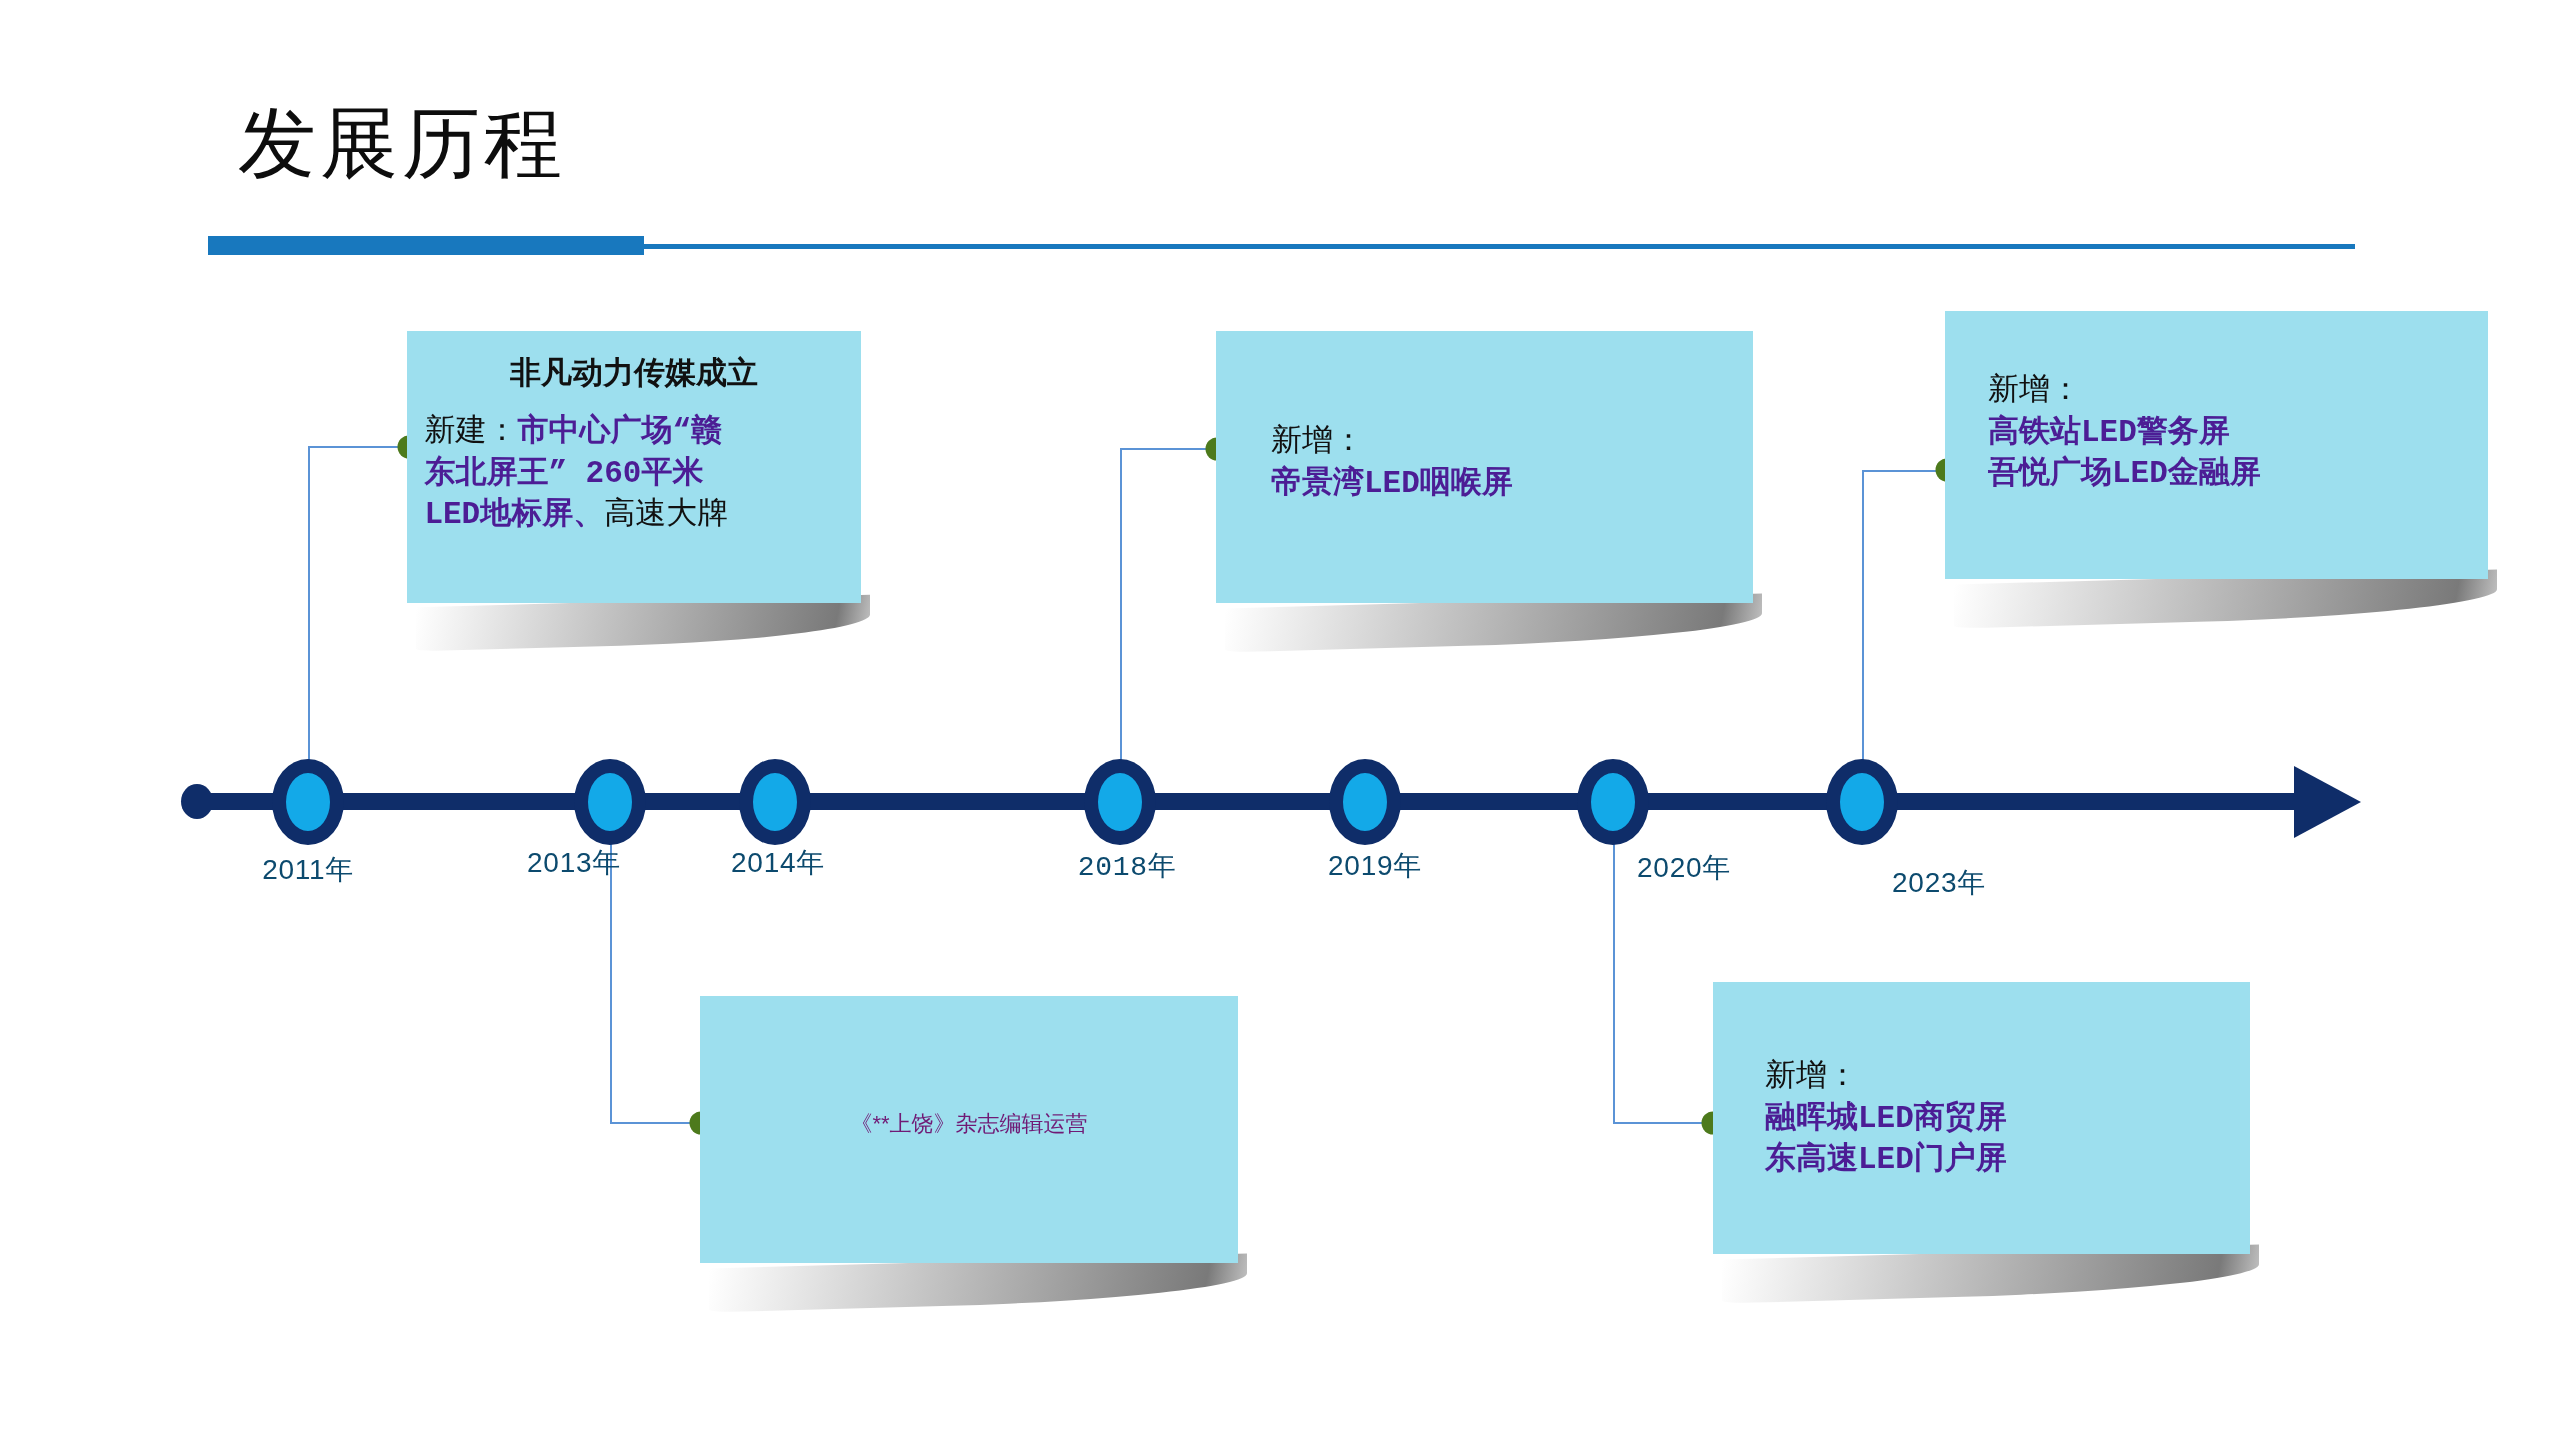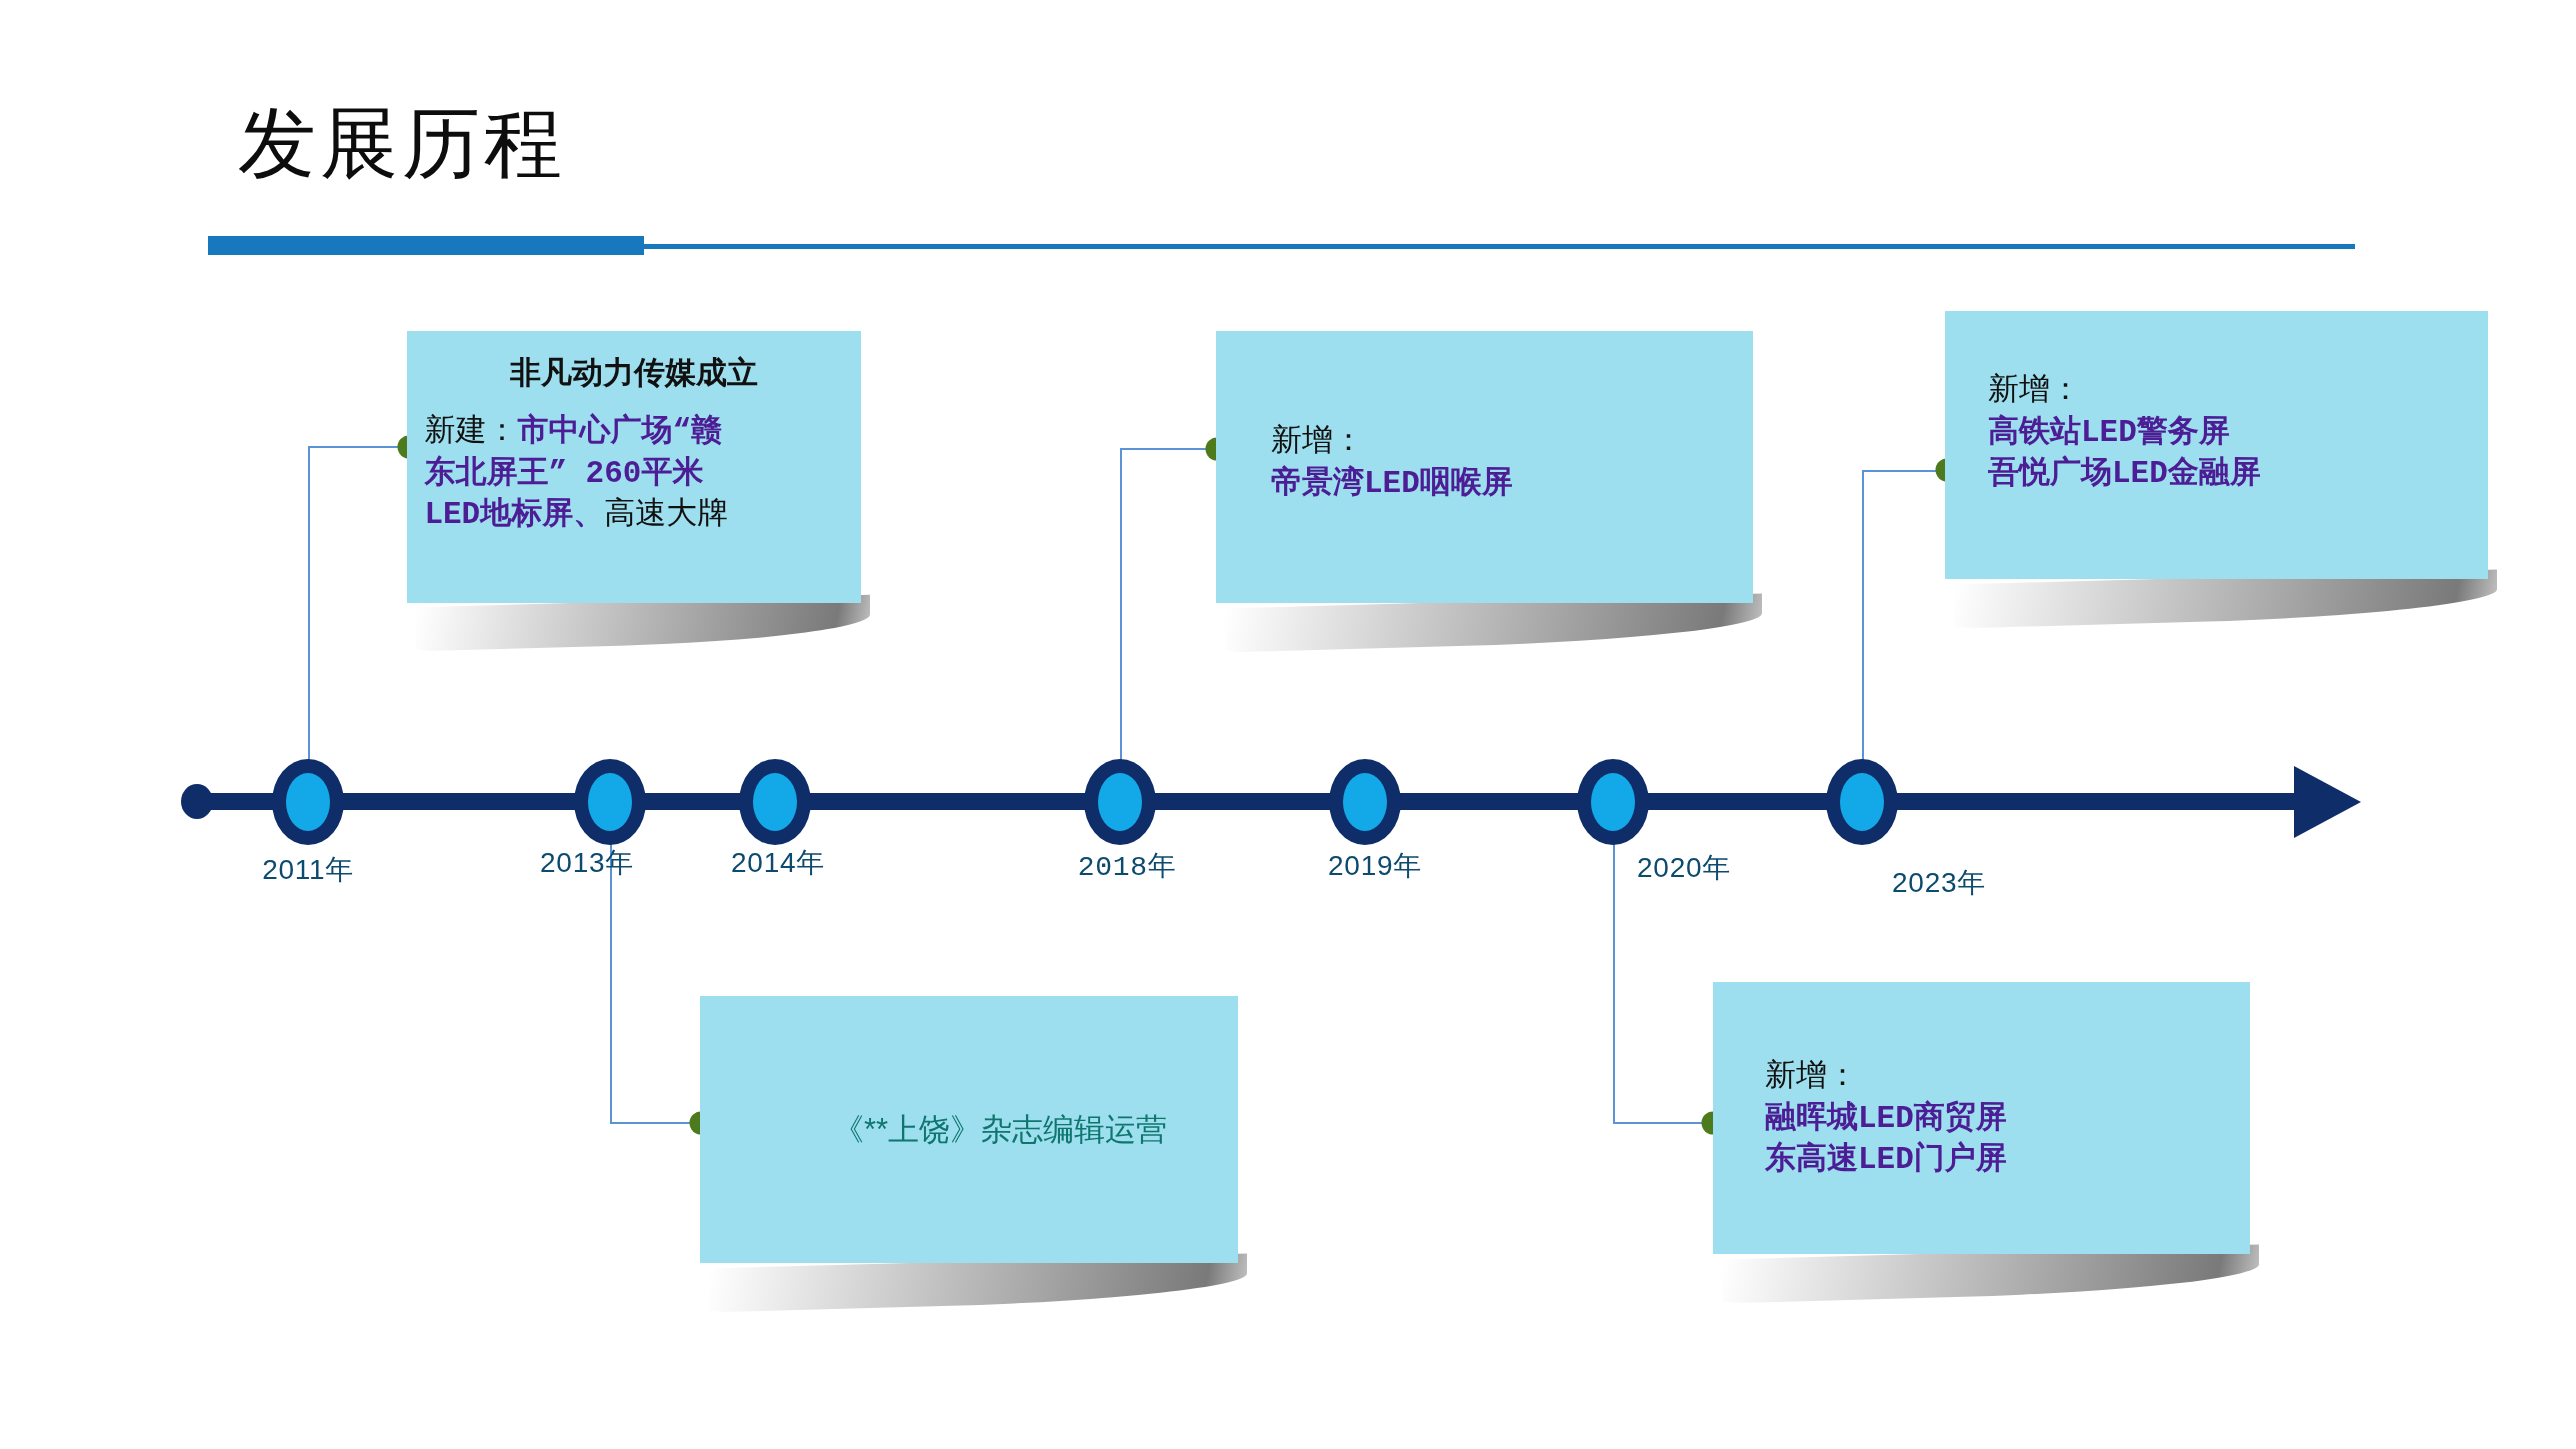--- a/index.html
+++ b/index.html
@@ -101,23 +101,22 @@
     font-size:31px;line-height:1.25;
     font-family:"DejaVu Sans",sans-serif;
   }
   .card-body{
     font-size:31px;line-height:1.34;
     font-family:Liberation Mono, monospace;
   }
   .tx-black{color:#111;font-weight:400;}
   .tx-white{color:#4c1d95;font-weight:700;}
   .plain-line{
-    font-size:31px;color:#0f766e;font-weight:400;
+    font-size:22px;color:#701a75;font-weight:400;
     font-family:"Liberation Sans","DejaVu Sans",sans-serif;
-    padding-left:31px;
   }
 </style>
 </head>
 <body>
 
 <div class="stage">
 
   <div id="title-text">发展历程</div>
   <div id="title-bar-thick"></div>
   <div id="title-bar-thin"></div>
@@ -190,21 +189,21 @@
 
   <div class="node" style="left:308px;top:802px;"></div>
   <div class="node" style="left:610px;top:802px;"></div>
   <div class="node" style="left:775px;top:802px;"></div>
   <div class="node" style="left:1120px;top:802px;"></div>
   <div class="node" style="left:1365px;top:802px;"></div>
   <div class="node" style="left:1613px;top:802px;"></div>
   <div class="node" style="left:1862px;top:802px;"></div>
 
   <div class="year-label" style="left:308px;top:851px;">2011年</div>
-  <div class="year-label" style="left:587px;top:844px;">2013年</div>
+  <div class="year-label" style="left:574px;top:844px;">2013年</div>
   <div class="year-label" style="left:778px;top:844px;">2014年</div>
   <div class="year-label" style="left:1127px;top:847px;font-family:Liberation Mono, monospace;">2018年</div>
   <div class="year-label" style="left:1375px;top:847px;text-align:right;">2019年</div>
   <div class="year-label" style="left:1684px;top:849px;">2020年</div>
   <div class="year-label" style="left:1939px;top:856px;margin-top:8px;">2023年</div>
 
 </div>
 
 
 </body></html>

